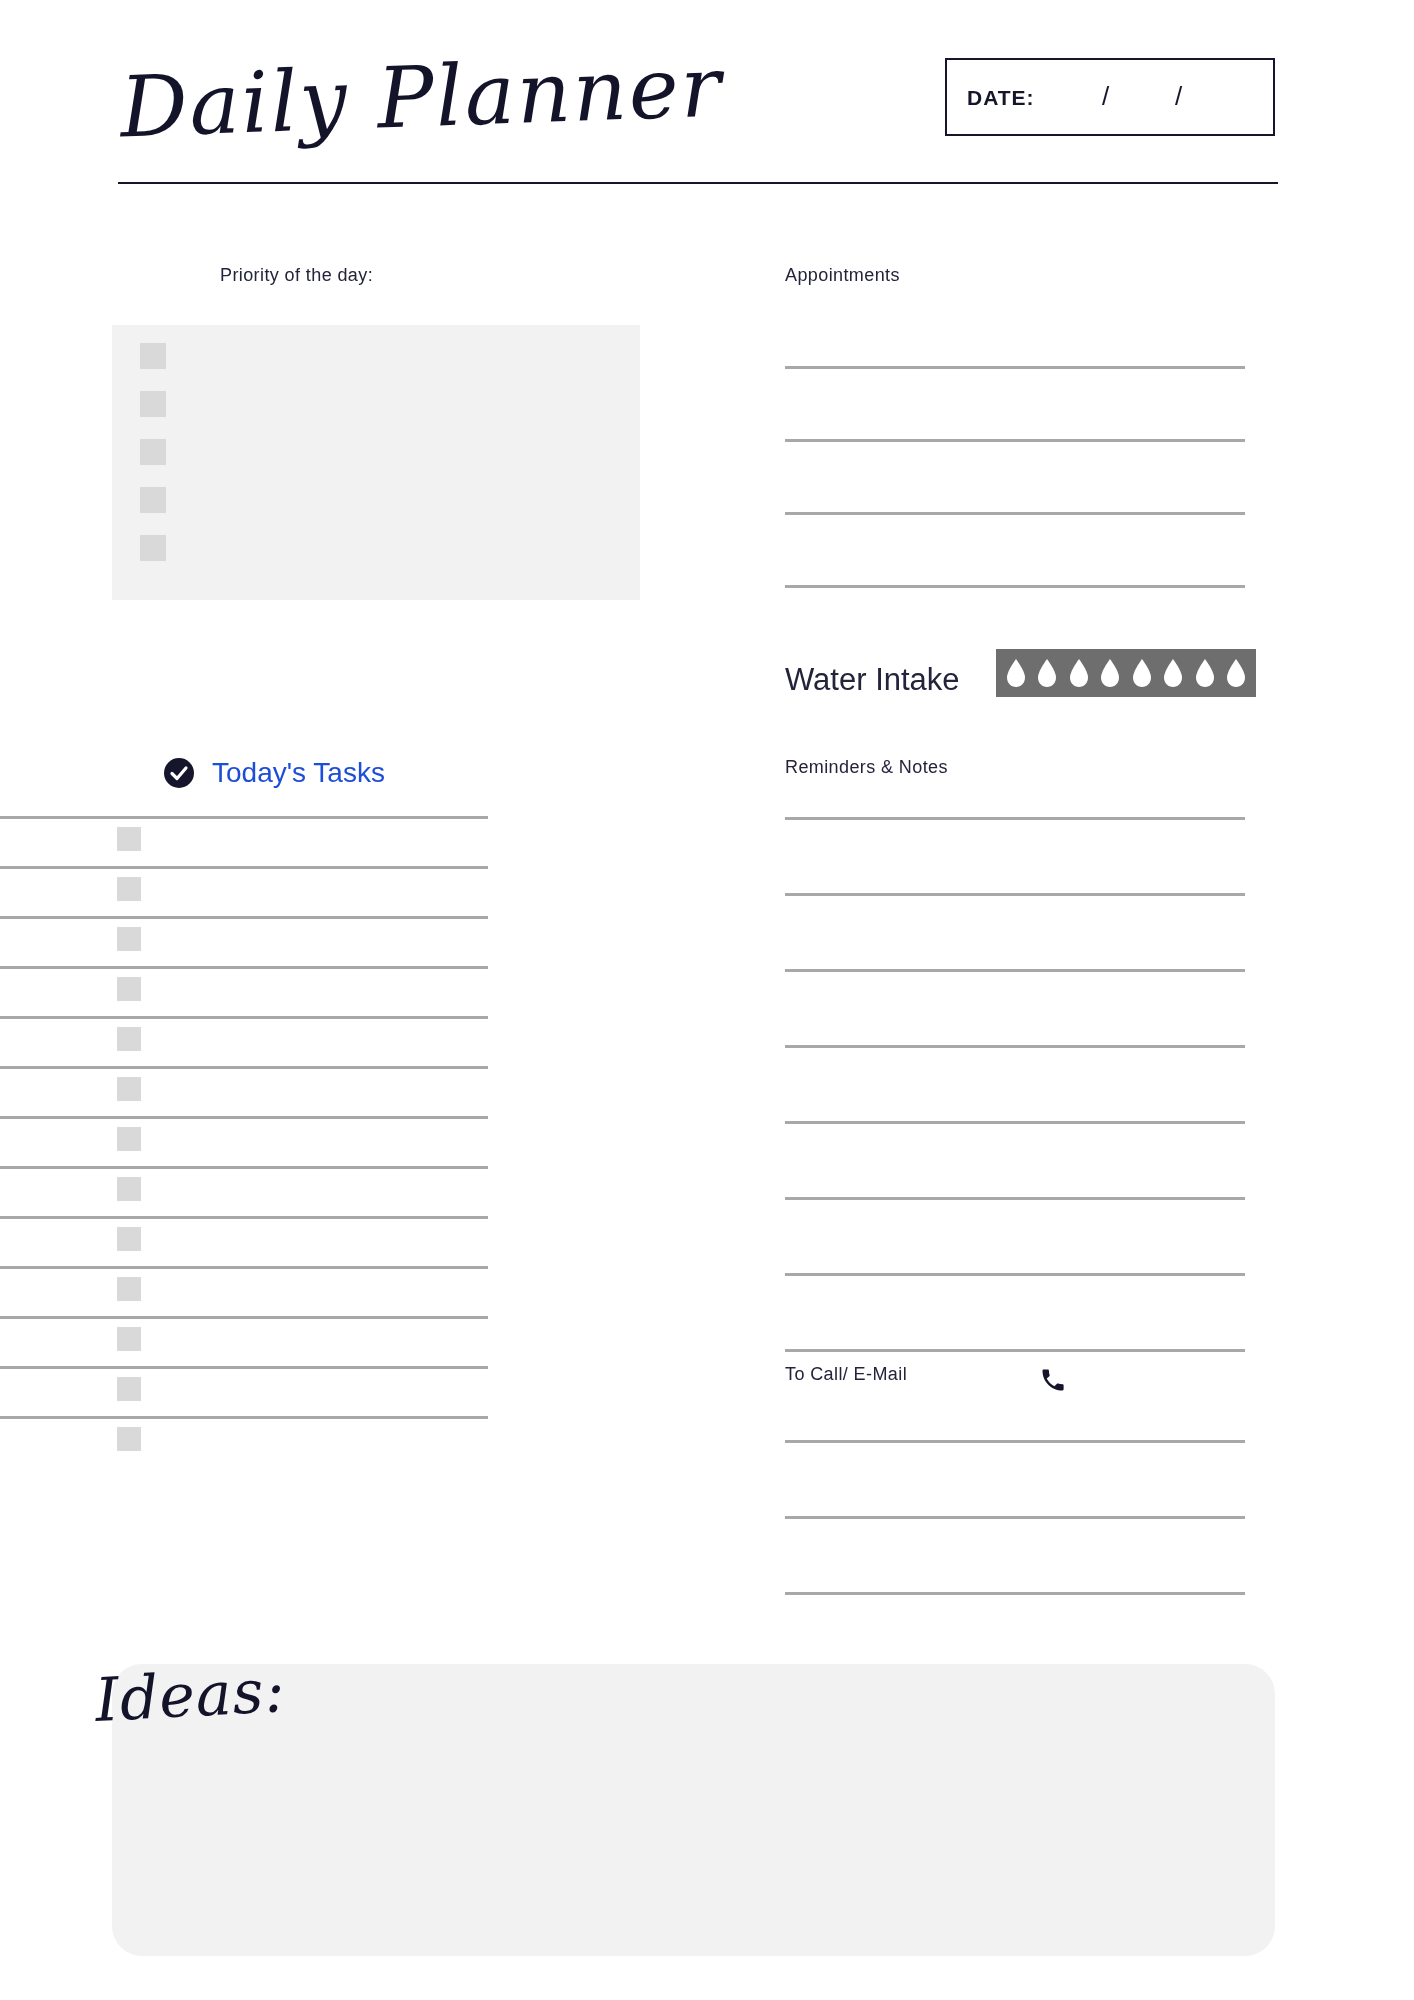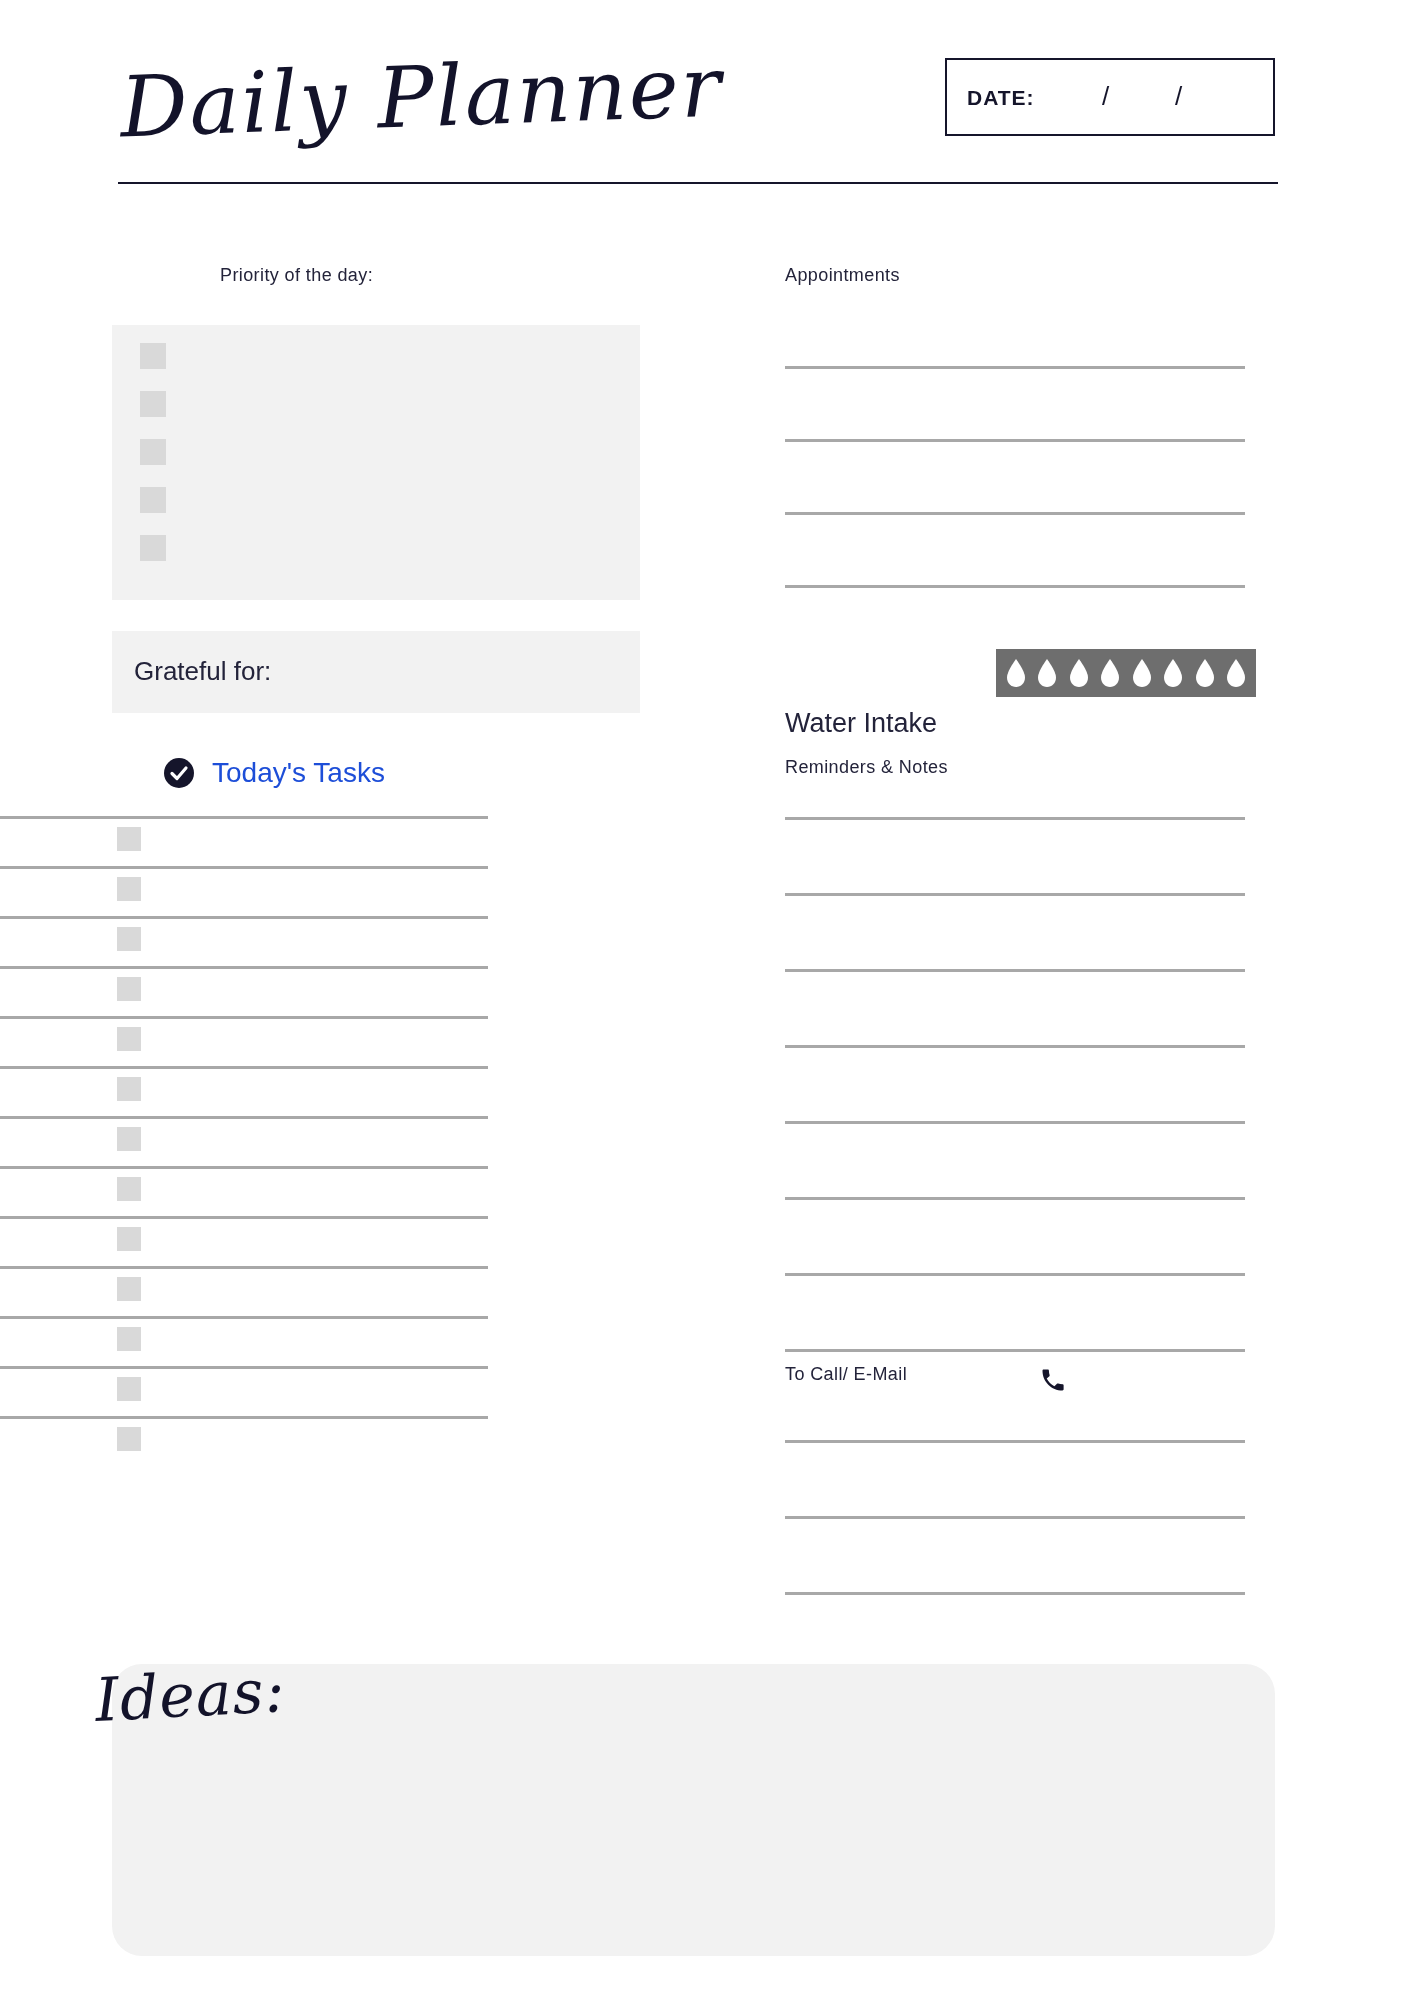--- a/index.html
+++ b/index.html
@@ -165,23 +165,22 @@
     left: 785px;
     width: 460px;
     height: 3px;
     background: #a8a8a8;
   }
 
   .water-label {
     position: absolute;
     left: 785px;
     top: 662px;
-    font-size: 27px;
+    font-size: 31px;
     color: #23233a;
-    margin-top: 46px;
   }
   .water-bar {
     position: absolute;
     left: 996px;
     top: 649px;
     width: 260px;
     height: 48px;
     background: #6e6e6e;
     display: flex;
     align-items: center;
@@ -261,23 +260,20 @@
 
   <div class="sec-head priority-head">Priority of the day:</div>
   <div class="priority-box" id="priority-box">
       <div class="chk" style="top: 18px;"></div>
       <div class="chk" style="top: 66px;"></div>
       <div class="chk" style="top: 114px;"></div>
       <div class="chk" style="top: 162px;"></div>
       <div class="chk" style="top: 210px;"></div>
     </div>
 
-  <div class="grateful-box">
-    <span class="grateful-label">Grateful for:</span>
-  </div>
 
   <div class="tasks-check-icon">
     <svg width="32" height="32" viewBox="0 0 32 32">
       <circle cx="16" cy="16" r="15" fill="#15152b"></circle>
       <path d="M9 16.5 L14 21.5 L23 11" fill="none" stroke="#ffffff" stroke-width="3.2" stroke-linecap="round" stroke-linejoin="round"></path>
     </svg>
   </div>
   <div class="tasks-head">Today's Tasks</div>
   <div id="tasks-lines">
       <div class="tasks-line" style="top: 816px;"></div>

